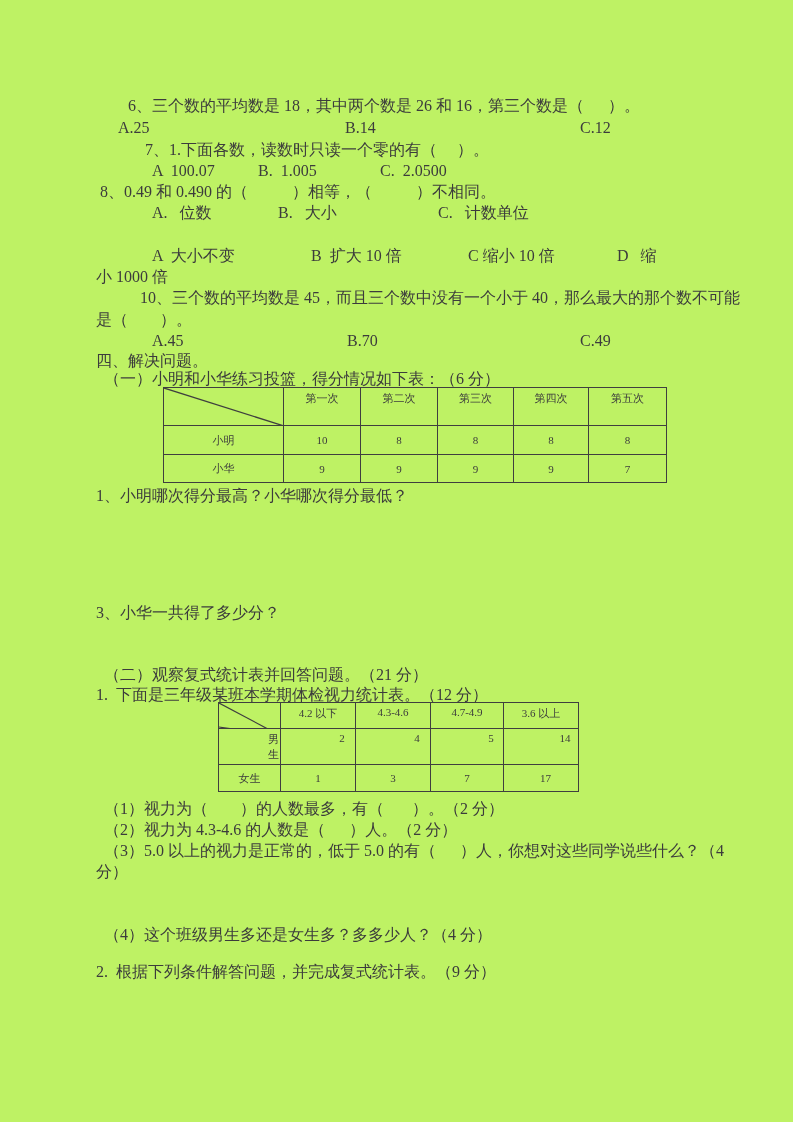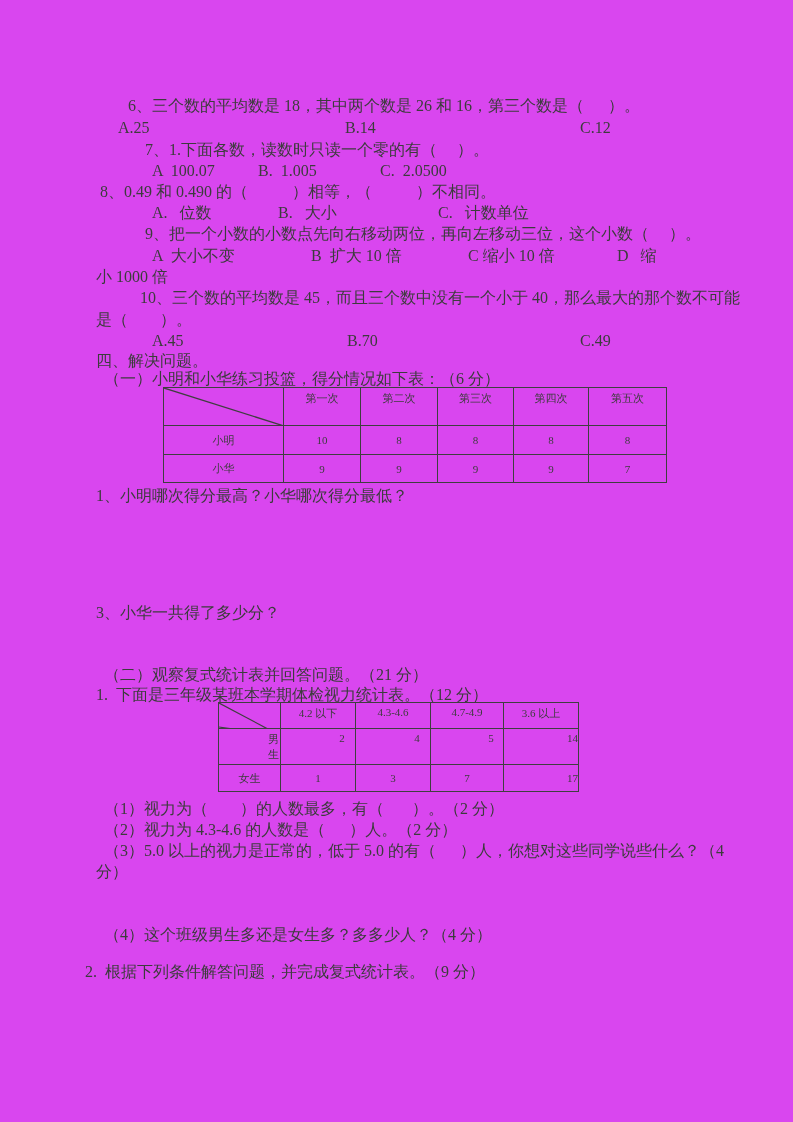--- a/index.html
+++ b/index.html
@@ -1,24 +1,24 @@
 <!DOCTYPE html>
 <html><head>
 <meta charset="utf-8">
 <style>
   html,body{margin:0;padding:0;background:#ffffff;}
   body{width:793px;height:1122px;font-family:"Liberation Serif","DejaVu Serif",serif;color:#3c3c3c;}
-  #page{position:relative;width:793px;height:1122px;background:#d946ef;overflow:hidden;}
+  #page{position:relative;width:793px;height:1122px;background:#bef264;overflow:hidden;}
   .ln{position:absolute;font-size:16px;line-height:20px;white-space:pre;}
   .opt{position:absolute;top:0;white-space:pre;}
   table{position:absolute;border-collapse:collapse;table-layout:fixed;font-size:11px;color:#3c3c3c;}
   td{border:1px solid #3f3f3f;text-align:center;vertical-align:middle;padding:0;overflow:hidden;}
   td.hd{vertical-align:top;padding-top:3px;}
   td.diag{position:relative;}
-  td.la{text-align:right;padding-left:9px;}
+  td.la{text-align:center;padding-left:9px;}
   tr.toprow td{vertical-align:top;padding-top:3px;padding-left:48px;}
   .diag svg{position:absolute;left:0;top:0;}
 </style>
 </head>
 <body>
 
 <div id="page">
 
   <div class="ln" style="top:96px;left:128px">6、三个数的平均数是 18，其中两个数是 26 和 16，第三个数是（      ）。</div>
   <div class="ln" style="top:118px;left:0">
@@ -34,21 +34,20 @@
     <span class="opt" style="left:380px">C.  2.0500</span>
   </div>
 
   <div class="ln" style="top:182px;left:100px">8、0.49 和 0.490 的（           ）相等，（           ）不相同。</div>
   <div class="ln" style="top:203px;left:0">
     <span class="opt" style="left:152px">A.   位数</span>
     <span class="opt" style="left:278px">B.   大小</span>
     <span class="opt" style="left:438px">C.   计数单位</span>
   </div>
 
-  <div class="ln" style="top:224px;left:145px">9、把一个小数的小数点先向右移动两位，再向左移动三位，这个小数（     ）。</div>
   <div class="ln" style="top:246px;left:0">
     <span class="opt" style="left:152px">A  大小不变</span>
     <span class="opt" style="left:311px">B  扩大 10 倍</span>
     <span class="opt" style="left:468px">C 缩小 10 倍</span>
     <span class="opt" style="left:617px">D   缩</span>
   </div>
   <div class="ln" style="top:267px;left:96px">小 1000 倍</div>
 
   <div class="ln" style="top:288px;left:140px">10、三个数的平均数是 45，而且三个数中没有一个小于 40，那么最大的那个数不可能</div>
   <div class="ln" style="top:310px;left:96px">是（        ）。</div>
@@ -145,16 +144,16 @@
     </tr>
   </tbody>
     </table>
 
   <div class="ln" style="top:799px;left:104px">（1）视力为（        ）的人数最多，有（       ）。（2 分）</div>
   <div class="ln" style="top:820px;left:104px">（2）视力为 4.3-4.6 的人数是（      ）人。（2 分）</div>
   <div class="ln" style="top:841px;left:104px">（3）5.0 以上的视力是正常的，低于 5.0 的有（      ）人，你想对这些同学说些什么？（4</div>
   <div class="ln" style="top:862px;left:96px">分）</div>
   <div class="ln" style="top:925px;left:104px">（4）这个班级男生多还是女生多？多多少人？（4 分）</div>
 
-  <div class="ln" style="top:962px;left:85px">2.  根据下列条件解答问题，并完成复式统计表。（9 分）</div>
+  <div class="ln" style="top:962px;left:96px">2.  根据下列条件解答问题，并完成复式统计表。（9 分）</div>
 
 
 </div>
 
 </body></html>

